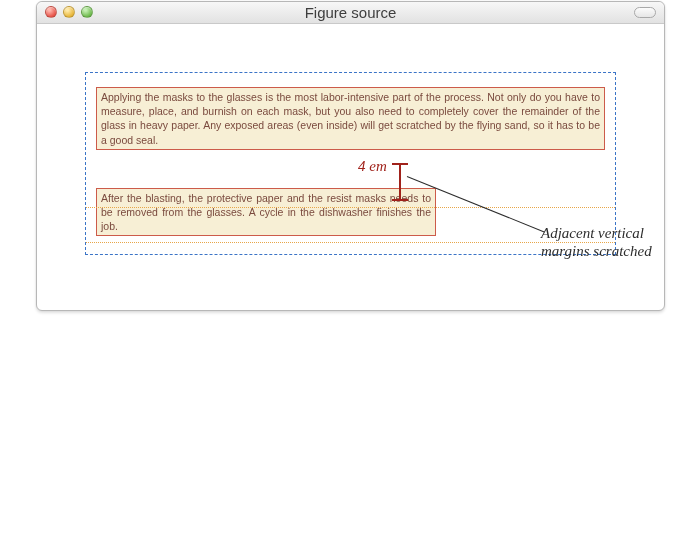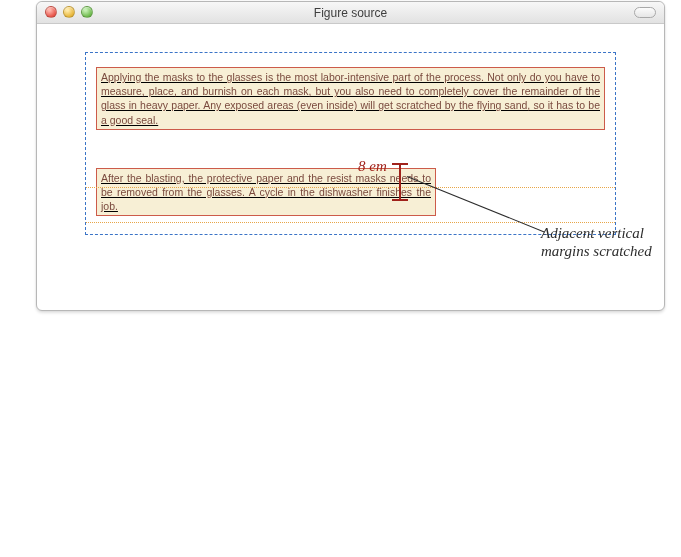--- a/index.html
+++ b/index.html
@@ -44,39 +44,38 @@
     box-shadow: inset 0 1px 1px rgba(255,255,255,0.4);
   }
   .dot.red    { background: radial-gradient(circle at 35% 30%, #ffb5ac 10%, #e7554a 70%); }
   .dot.yellow { background: radial-gradient(circle at 35% 30%, #ffe9a6 10%, #e7b63a 70%); }
   .dot.green  { background: radial-gradient(circle at 35% 30%, #c4efb2 10%, #6fba4e 70%); }
   .title {
     position: absolute;
     left: 0; right: 0;
     text-align: center;
     line-height: 22px;
-    font-size: 12px;
+    font-size: 15px;
     color: #3e3e3e;
     font-family: "Lucida Grande", Arial, sans-serif;
   }
   .pill {
     position: absolute;
     right: 8px;
     top: 5px;
     width: 22px;
     height: 11px;
     border: 1px solid #a8a8a8;
     border-radius: 6px;
     background: linear-gradient(#fbfbfb, #e6e6e6);
   }
   .content {
     position: absolute;
     left: 0; right: 0; top: 22px; bottom: 0;
-    padding: 28px 48px 0 48px;
-    text-decoration: underline;
+    padding: 48px 48px 0 48px;
   }
   .body-box {
     border: 1px dashed #3b74c7;
     position: relative;
     padding: 14px 0 18px 0;
   }
   .margin-band {
     position: absolute;
     left: 0; right: 0;
     border-top: 1px dotted #e8a648;
@@ -156,21 +155,21 @@
 
       <p class="para p2">After the blasting, the protective paper and the resist masks needs to be removed from the glasses. A cycle in the dishwasher finishes the job.</p>
 
       <div class="margin-band"></div>
 
     </div>
 
   </div>
 </div>
 
-<div class="label-4em" style="left:358px; top:158px;">8 em</div>
+<div class="label-4em" style="left:358px; top:158px;">4 em</div>
 
 <div class="measure-tick" style="left:392px; top:163px; width:16px;"></div>
 <div class="measure-bar" style="left:399px; top:163px; height:36px;"></div>
 <div class="measure-tick" style="left:392px; top:199px; width:16px;"></div>
 
 <div class="lead-line" style="left:407px; top:176px; width:148px; transform:rotate(22deg);"></div>
 
 <div class="callout" style="left:541px; top:224px; width:120px;">Adjacent vertical margins scratched</div>
 
 </body></html>

